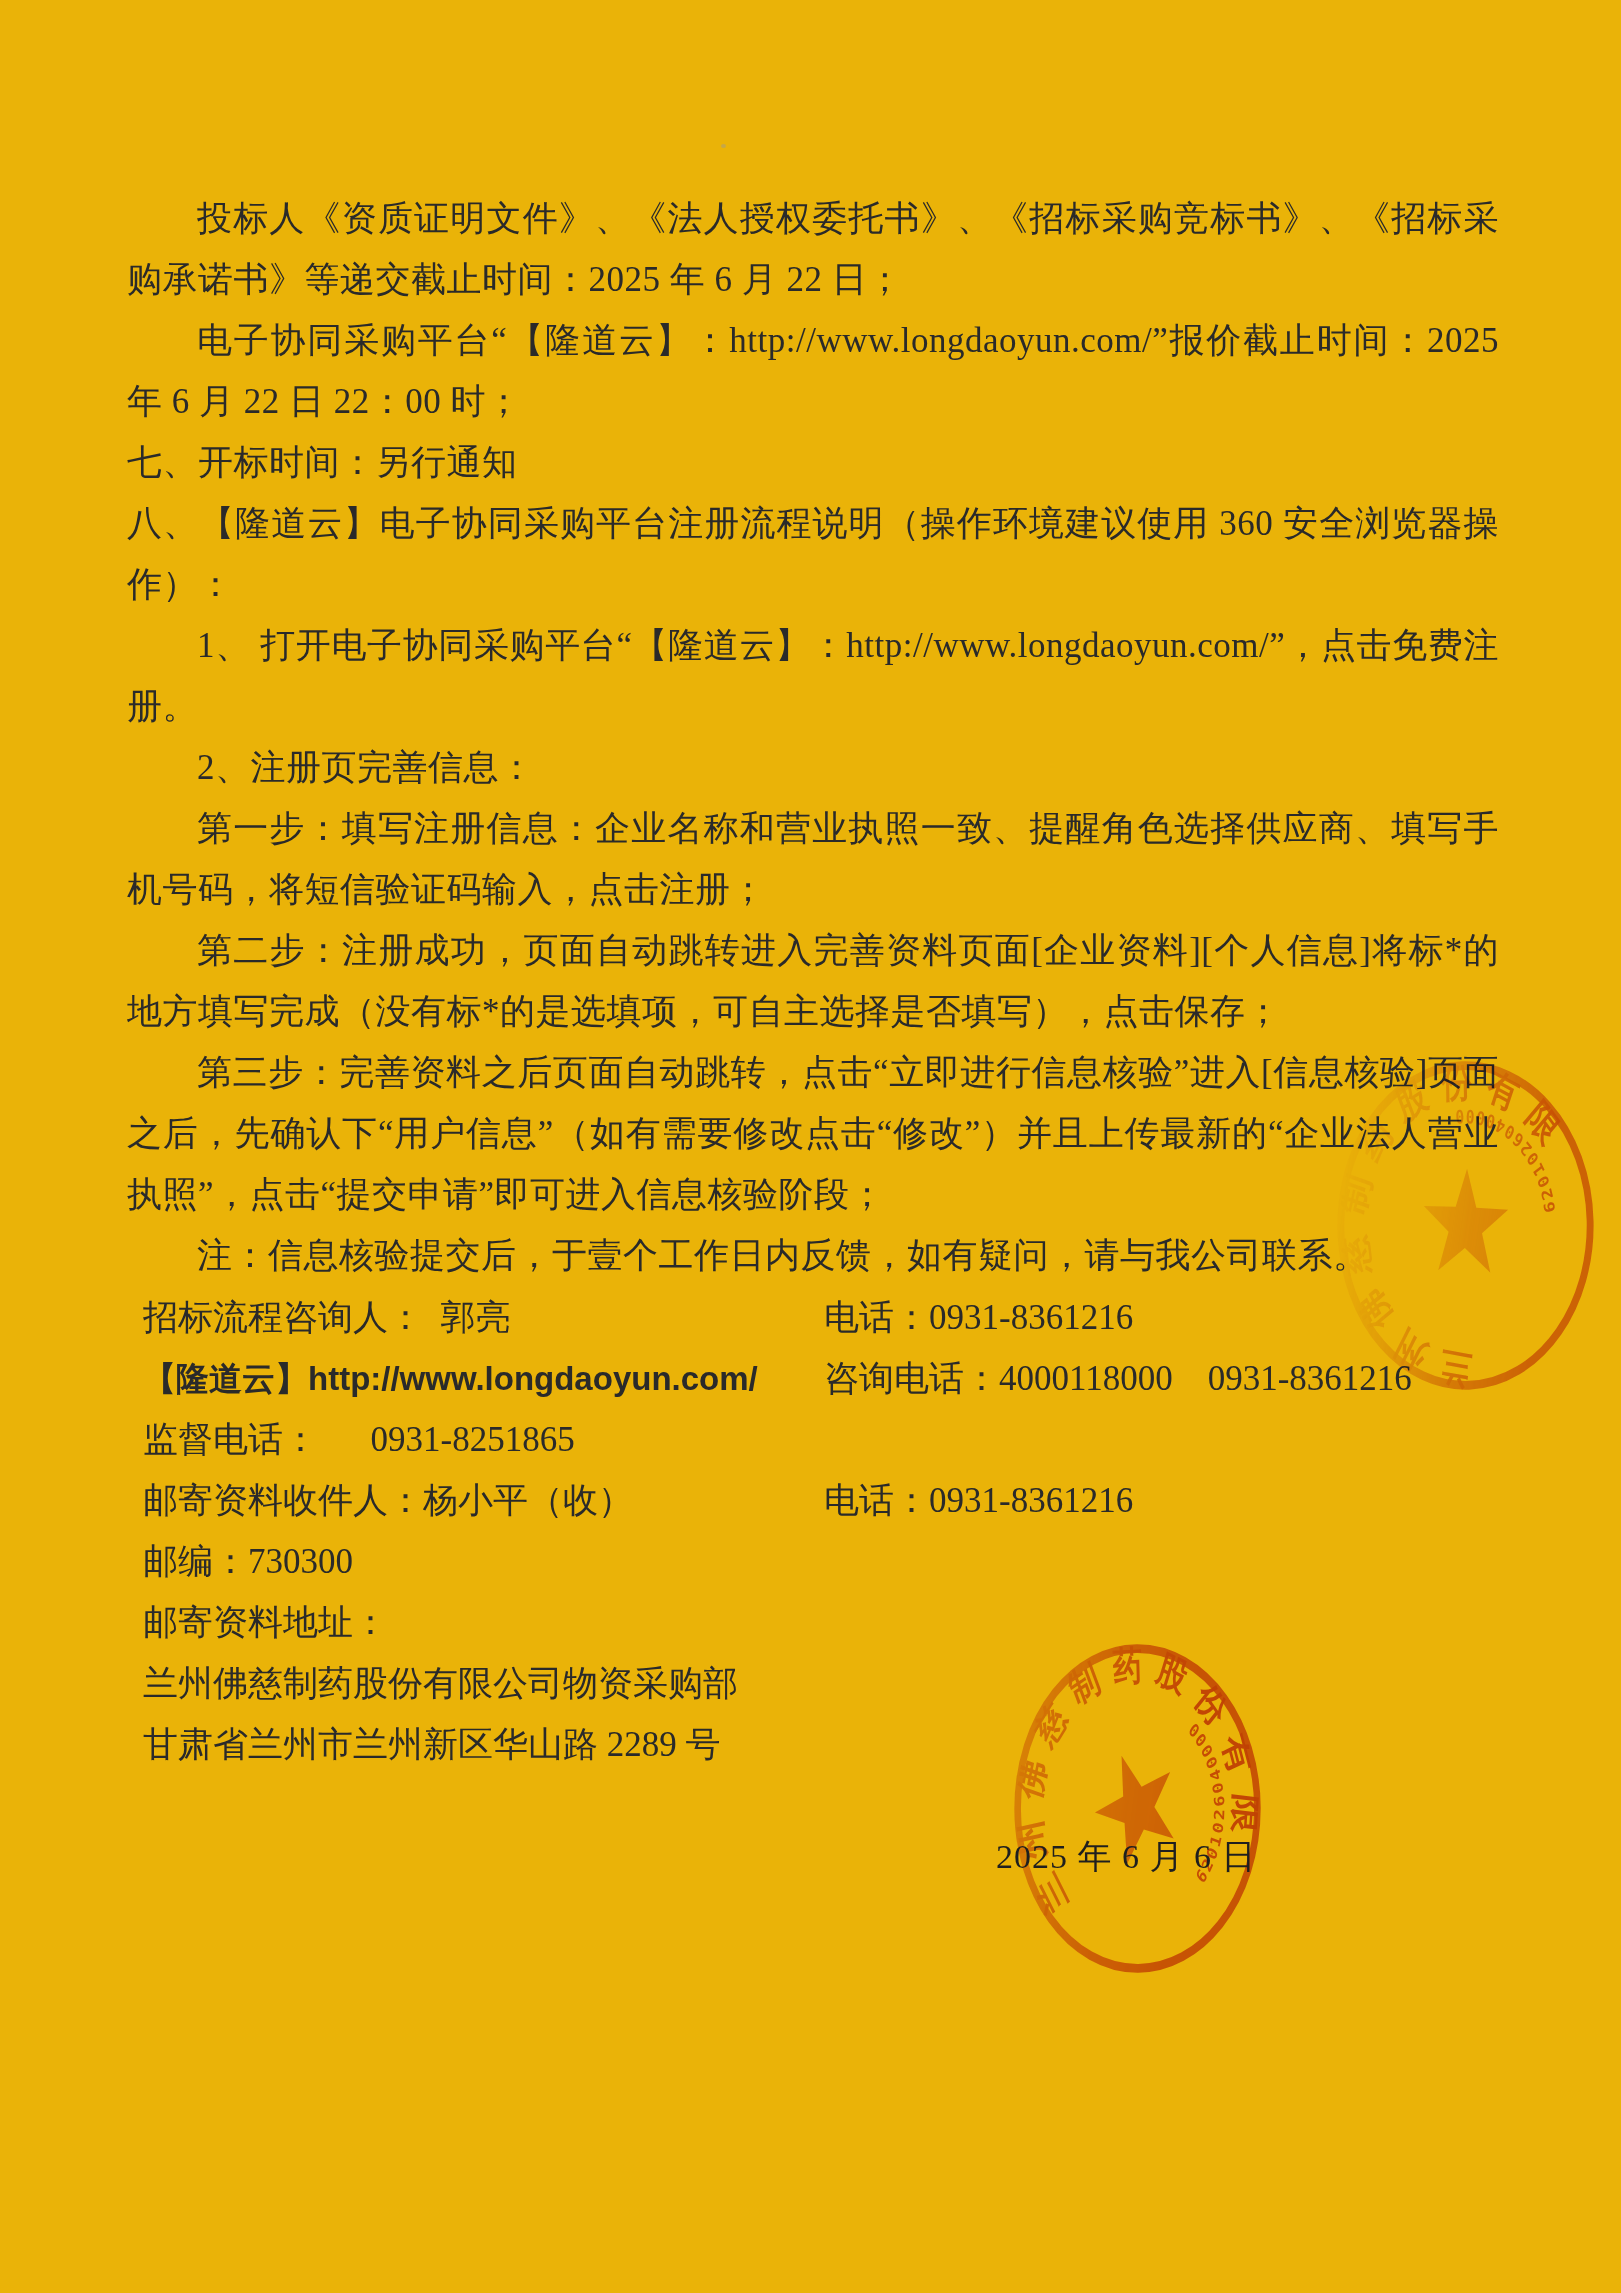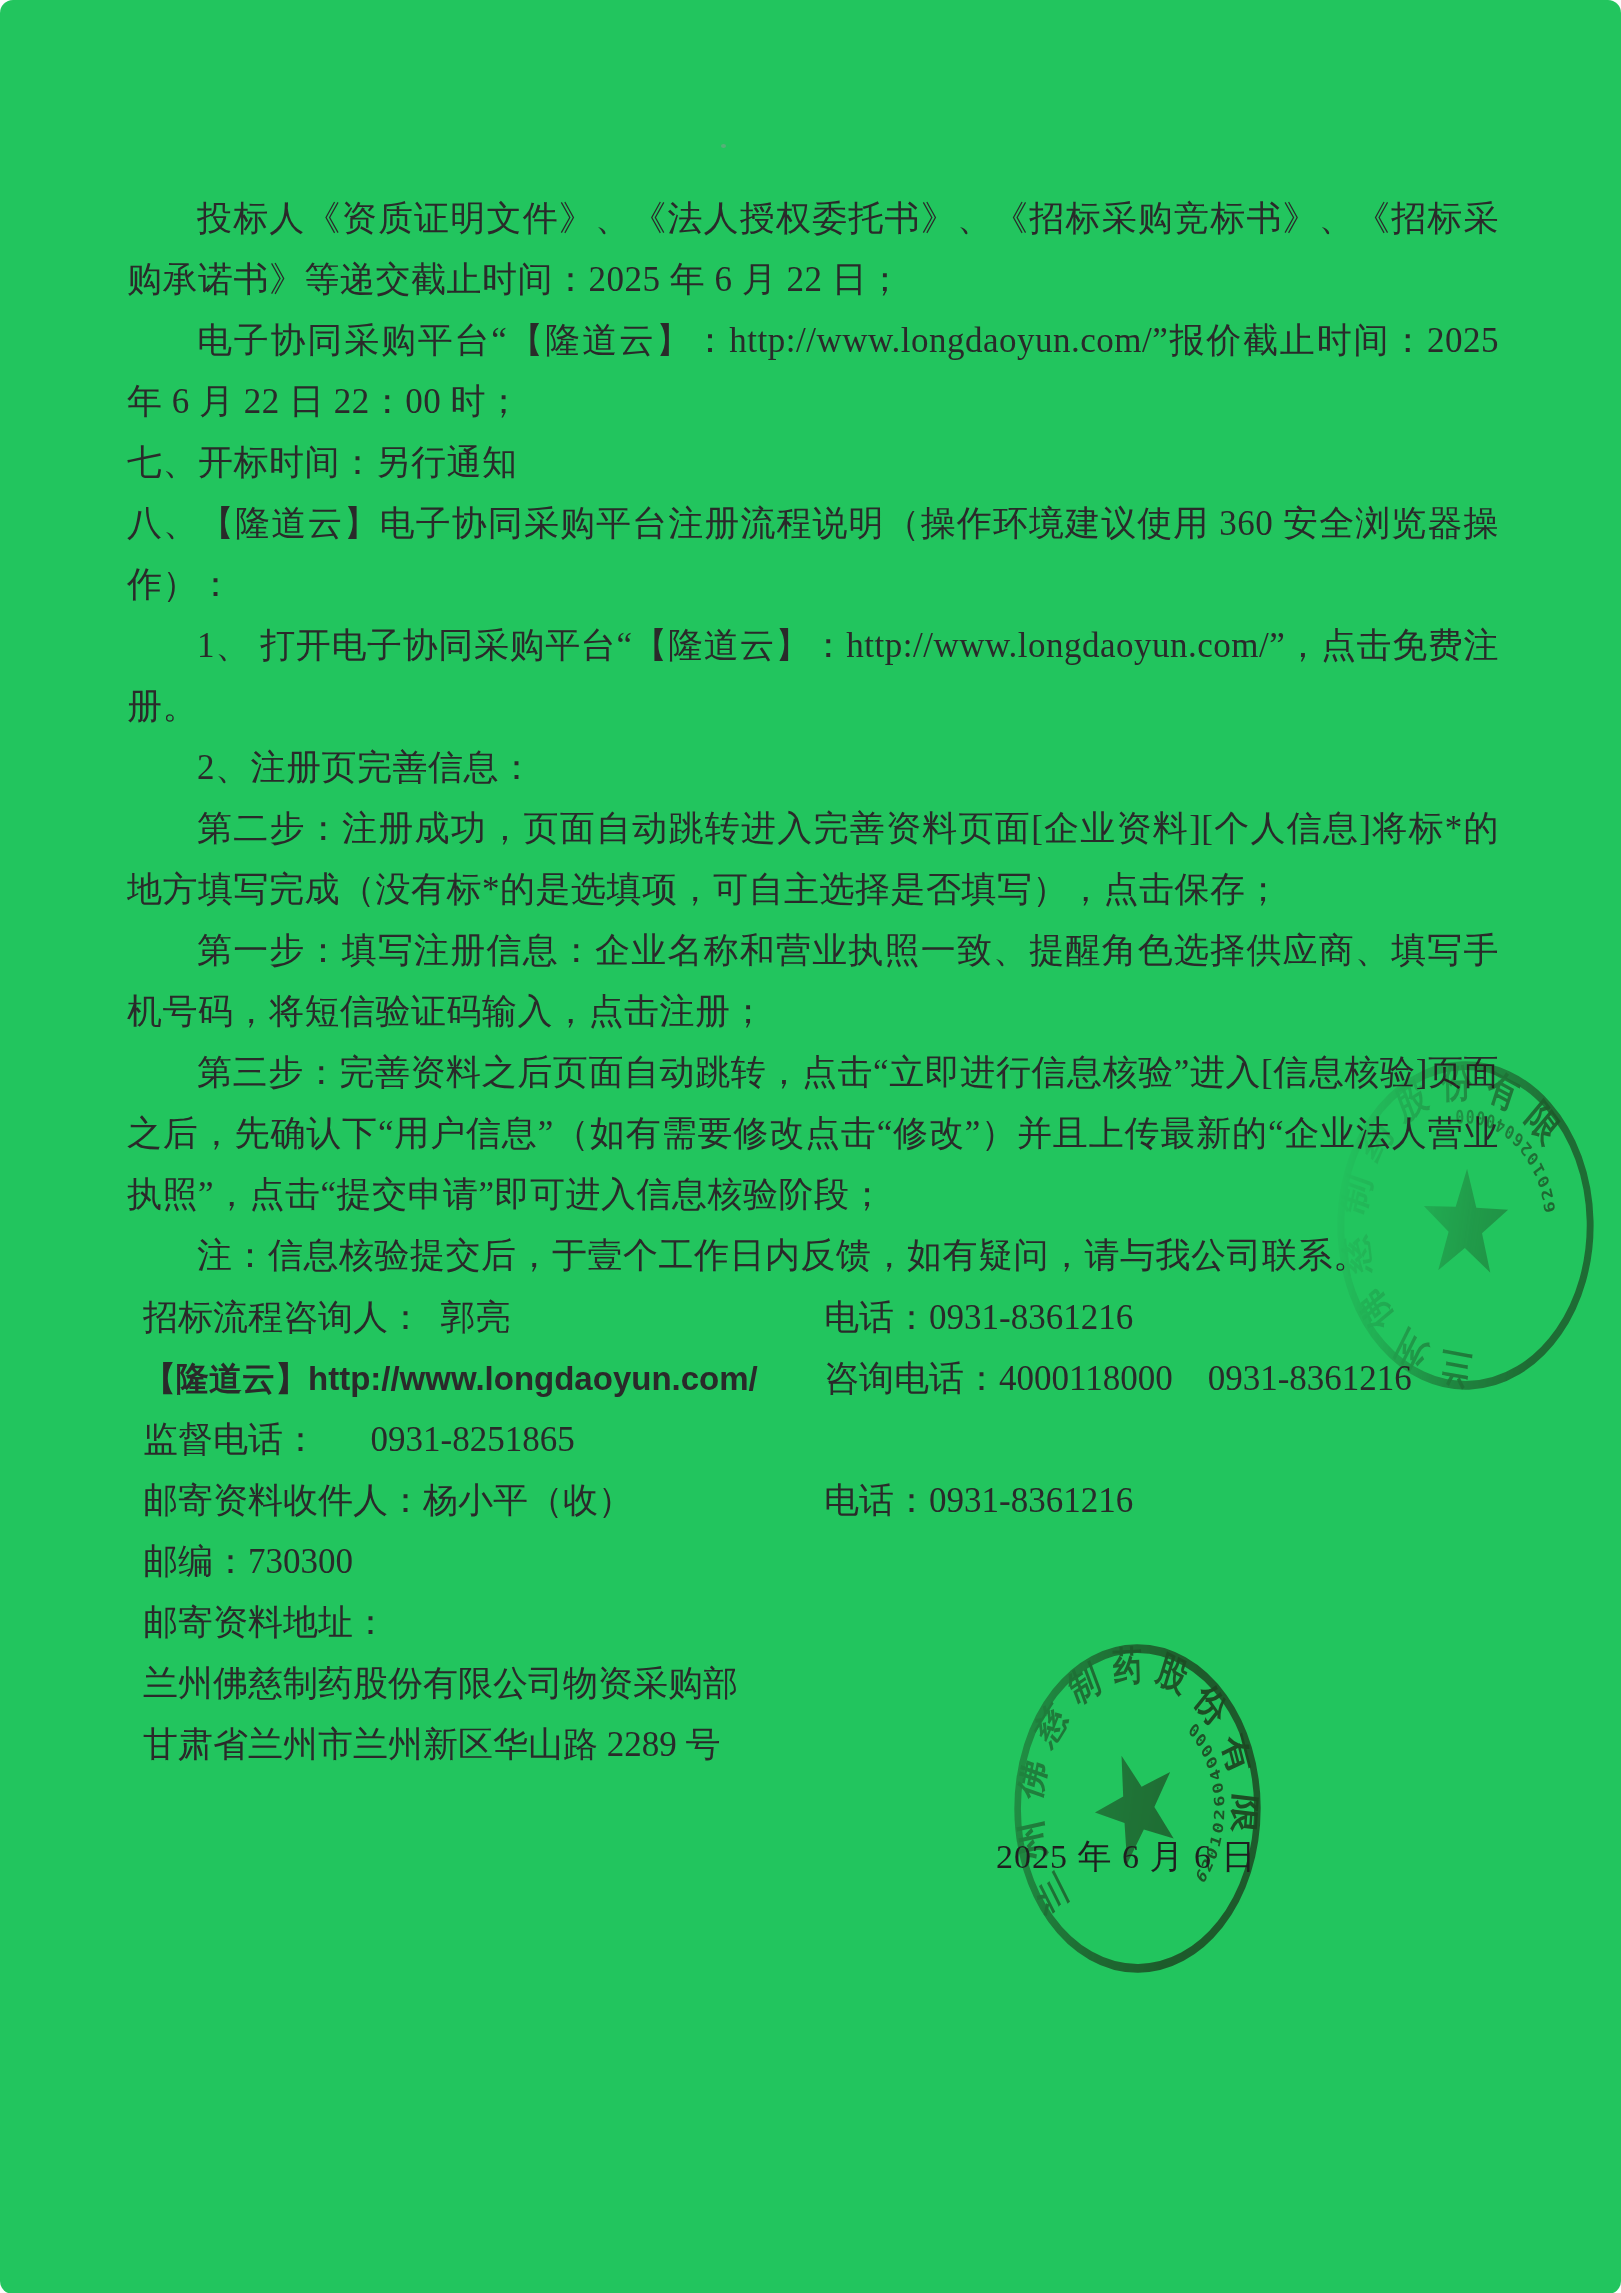--- a/index.html
+++ b/index.html
@@ -4,21 +4,21 @@
 <style>
   html,body{margin:0;padding:0;}
   body{
     width:1621px;height:2294px;
     background:#fcfcfc;
     font-family:"Liberation Serif","DejaVu Serif",serif;
     color:#2a2a2a;
     position:relative;
     overflow:hidden;
   }
-  .page{position:absolute;inset:0;background:#22c55e;border-radius:13px;}
+  .page{position:absolute;inset:0;background:#eab308;}
 
   
   .doc-body{
     position:absolute;left:127px;top:188px;width:1372px;
     font-size:35px;line-height:61px;
     text-align:justify;
     letter-spacing:0.5px;
   }
   .doc-body p{margin:0;padding:0;}
   .doc-body p.indent{text-indent:2em;}
@@ -78,22 +78,22 @@
 
   <div class="scan-speck"></div>
 
   <div class="doc-body">
       <p class="para indent">投标人《资质证明文件》、《法人授权委托书》、《招标采购竞标书》、《招标采购承诺书》等递交截止时间：2025 年 6 月 22 日；</p>
       <p class="para indent">电子协同采购平台“【隆道云】：http://www.longdaoyun.com/”报价截止时间：2025 年 6 月 22 日 22：00 时；</p>
       <p class="para">七、开标时间：另行通知</p>
       <p class="para">八、【隆道云】电子协同采购平台注册流程说明（操作环境建议使用 360 安全浏览器操作）：</p>
       <p class="para indent">1、 打开电子协同采购平台“【隆道云】：http://www.longdaoyun.com/”，点击免费注册。</p>
       <p class="para indent">2、注册页完善信息：</p>
+      <p class="para indent">第一步：填写注册信息：企业名称和营业执照一致、提醒角色选择供应商、填写手机号码，将短信验证码输入，点击注册；</p>
       <p class="para indent">第二步：注册成功，页面自动跳转进入完善资料页面[企业资料][个人信息]将标*的地方填写完成（没有标*的是选填项，可自主选择是否填写），点击保存；</p>
-      <p class="para indent">第一步：填写注册信息：企业名称和营业执照一致、提醒角色选择供应商、填写手机号码，将短信验证码输入，点击注册；</p>
       <p class="para indent">第三步：完善资料之后页面自动跳转，点击“立即进行信息核验”进入[信息核验]页面之后，先确认下“用户信息”（如有需要修改点击“修改”）并且上传最新的“企业法人营业执照”，点击“提交申请”即可进入信息核验阶段；</p>
       <p class="para indent">注：信息核验提交后，于壹个工作日内反馈，如有疑问，请与我公司联系。</p>
     </div>
 
   <div class="contact">
       <div class="crow">
         <div class="cleft">招标流程咨询人：  郭亮</div>
         <div class="cright">电话：0931-8361216</div>
       </div>
       <div class="crow">

